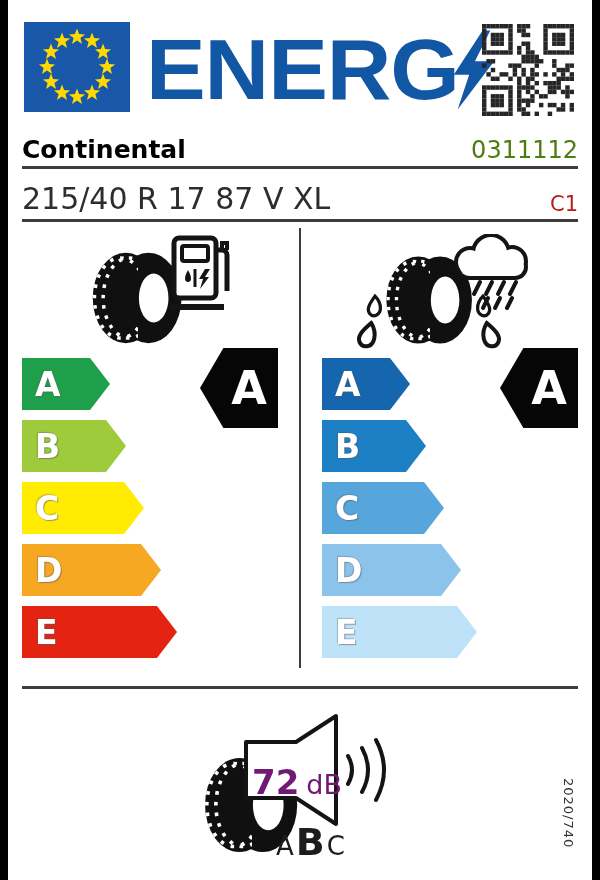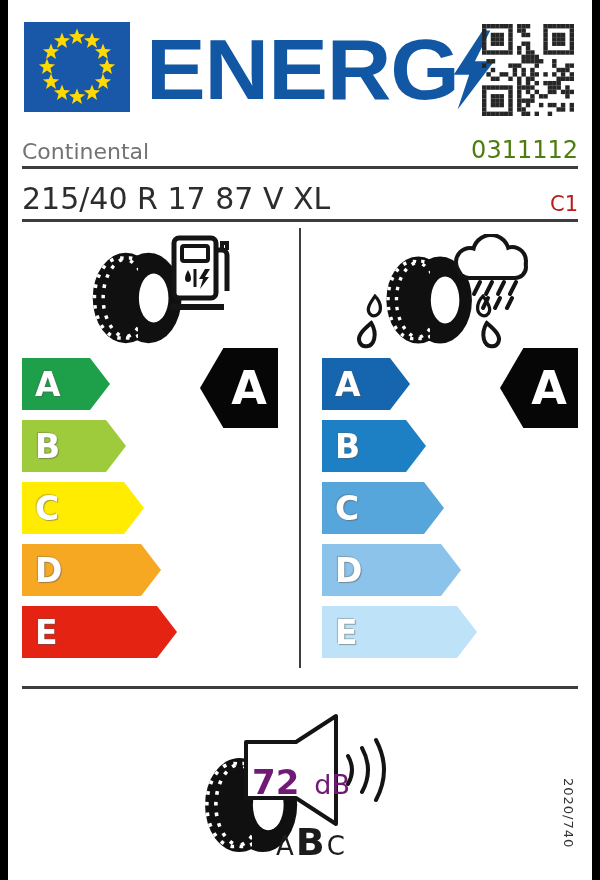--- a/index.html
+++ b/index.html
@@ -13,21 +13,21 @@
   .flag { position:absolute; left:24px; top:22px; width:106px; height:90px; }
   .energ { position:absolute; left:146px; top:24px; font-size:86px; line-height:90px;
            font-weight:bold; color:#1257a4; letter-spacing:-1px;
            font-family:"Liberation Sans","DejaVu Sans",sans-serif; transform:scaleX(1.04); transform-origin:left; }
   .bolt { position:absolute; left:448px; top:30px; width:50px; height:80px; }
   .qr { position:absolute; left:482px; top:24px; width:92px; height:92px; }
 
   
   .row { position:absolute; left:22px; width:556px; display:flex; justify-content:space-between; align-items:flex-end; }
   .brand-row { top:132px; height:32px; }
-  .brand-name { font-weight:normal; font-size:22px; color:#737373; }
+  .brand-name { font-weight:bold; font-size:25px; color:#000000; }
   .article-number { font-size:24px; color:#4d7c0f; }
   .size-row { top:180px; height:36px; }
   .tire-size { font-size:30px; color:#2d2d2d; }
   .tire-class { font-size:21px; color:#b91c1c; }
   .hrule { position:absolute; left:22px; width:556px; height:3px; background:#3d3d3d; }
   .rule-1 { top:166px; } .rule-2 { top:219px; } .rule-3 { top:686px; }
   .vrule { position:absolute; left:299px; top:228px; width:2px; height:440px; background:#3d3d3d; }
 
   
   .icon-abs { position:absolute; }
@@ -40,21 +40,21 @@
                 text-shadow:1px 1px 1px rgba(90,90,90,.55), -1px -1px 1px rgba(90,90,90,.35); }
   .rating-arrow { position:absolute; top:348px; width:78px; height:80px; background:#060606;
                   clip-path:polygon(30% 0, 100% 0, 100% 100%, 30% 100%, 0 50%);
                   display:flex; align-items:center; justify-content:center; padding-left:20px; }
   .rating-arrow span { color:#fff; font-weight:bold; font-size:46px; }
   .arrow-left-col { left:200px; } .arrow-right-col { left:500px; }
 
   
   .noise-text { position:absolute; left:252px; top:762px; display:flex; align-items:baseline; gap:7px; color:#701a75; }
   .noise-value { font-size:34px; font-weight:bold; }
-  .noise-unit { font-size:27px;margin-left:8px; }
+  .noise-unit { font-size:27px; }
   .noise-classes { position:absolute; left:276px; top:820px; display:flex; align-items:baseline; gap:2px; color:#1c1c1c; }
   .noise-class { font-size:26px; }
   .noise-class-current { font-size:38px; font-weight:800; }
   .regulation { position:absolute; left:561px; top:778px; writing-mode:vertical-rl;
                 font-size:13px; color:#333; letter-spacing:1px; }
 </style>
 </head>
 <body>
 
 <div class="label">

